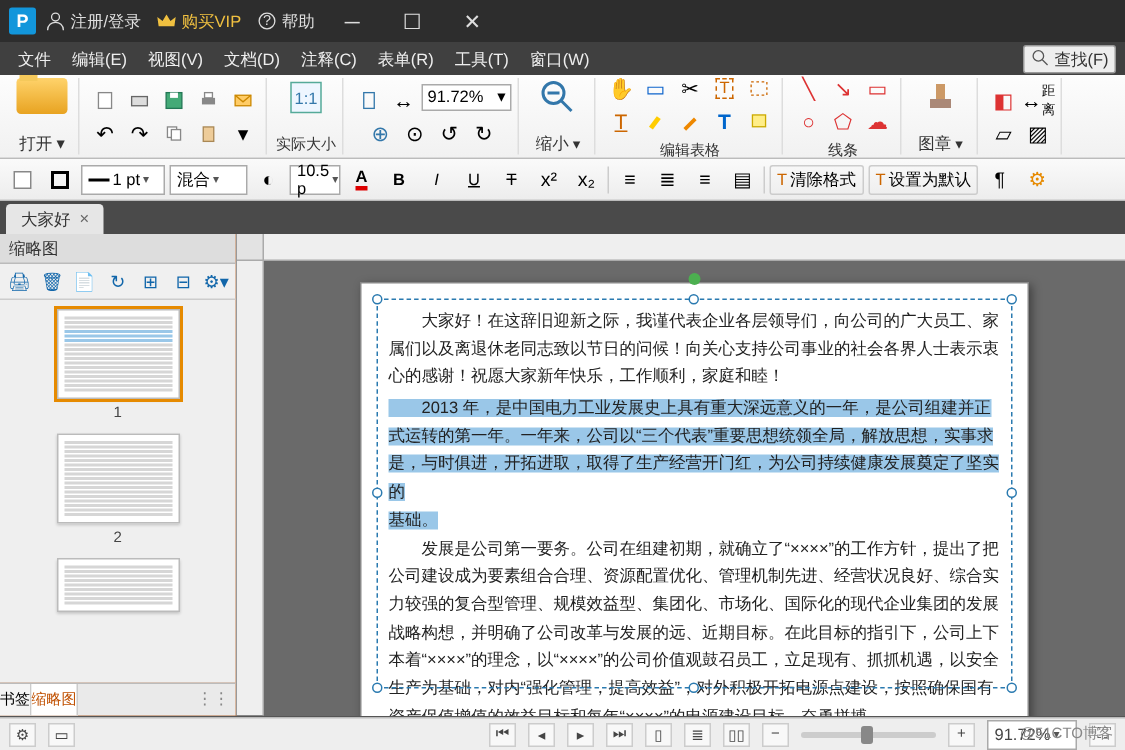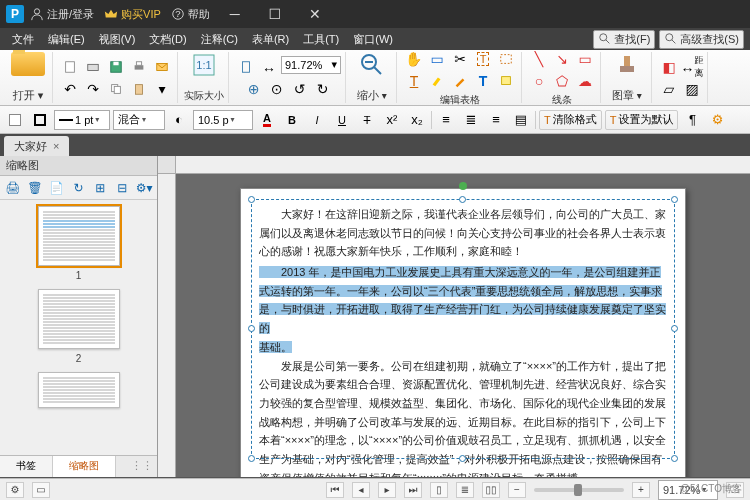--- a/index.html
+++ b/index.html
@@ -36,21 +36,21 @@
 .side-head{height:20px;background:#ddd;border-bottom:1px solid #bbb;padding:2px 6px;font-size:11px;color:#333;}
 .side-tools{height:24px;background:#f0f0f0;border-bottom:1px solid #ccc;display:flex;align-items:center;gap:2px;padding:0 3px;}
 .side-tools .tb-btn{width:20px;height:20px;font-size:12px;color:#1166aa;}
 .thumbs{flex:1;overflow:auto;padding:6px;display:flex;flex-direction:column;align-items:center;gap:4px;background:#efefef;}
 .thumb{width:82px;background:#fff;border:1px solid #bbb;box-shadow:0 1px 2px rgba(0,0,0,.2);padding:4px;display:flex;flex-direction:column;gap:1px;}
 .thumb.sel{outline:2px solid #e68a00;}
 .thumb .ln{height:2px;background:#d6d6d6;}
 .thumb .ln.hl{background:#9ac7e8;}
 .pgnum{font-size:10px;color:#444;margin-bottom:4px;}
 .side-tabs{height:22px;background:#eaeaea;border-top:1px solid #bbb;display:flex;}
-.stab{padding:3px 16px;font-size:10px;border-right:1px solid #ccc;cursor:pointer;background:#f4f4f4;}
+.stab{padding:3px 0;font-size:10px;border-right:1px solid #ccc;cursor:pointer;background:#f4f4f4;}
 .stab.active{background:#fff;color:#c05000;}
 .side-tabs .grip{margin-left:auto;padding:3px 4px;color:#888;}
 .viewer{flex:1;background:#6a6a6a;position:relative;overflow:hidden;display:flex;flex-direction:column;}
 .ruler-h{height:18px;background:#efefef;border-bottom:1px solid #aaa;position:relative;margin-left:18px;}
 .ruler-v{width:18px;background:#efefef;border-right:1px solid #aaa;position:absolute;left:0;top:18px;bottom:0;}
 .ruler-corner{position:absolute;left:0;top:0;width:18px;height:18px;background:#e3e3e3;border-right:1px solid #aaa;border-bottom:1px solid #aaa;}
 .doc-area{flex:1;margin-left:18px;background:#6a6a6a;overflow:auto;padding:14px 24px;}
 .page{width:446px;min-height:560px;background:#fff;border:1px solid #888;box-shadow:2px 2px 6px rgba(0,0,0,.4);margin:0 auto;position:relative;}
 .sel-frame{position:absolute;left:10px;top:10px;right:10px;height:260px;border:1px dashed #2a7ab0;pointer-events:none;}
 .handle{position:absolute;width:7px;height:7px;background:#fff;border:1px solid #2a7ab0;border-radius:50%;}
@@ -116,27 +116,20 @@
   <div class="menu-item">工具(T)</div>
   <div class="menu-item">窗口(W)</div>
   <div class="menubar-right">
     <div class="findbtn">
       <svg class="sw" viewBox="0 0 16 16">
           <circle cx="6" cy="6" r="4" fill="none" stroke="#555"></circle>
           <line x1="9" y1="9" x2="13" y2="13" stroke="#555"></line>
         </svg>
       <span>查找(F)</span>
     </div>
-    <div class="findbtn">
-      <svg class="sw" viewBox="0 0 16 16">
-          <circle cx="6" cy="6" r="4" fill="none" stroke="#555"></circle>
-          <line x1="9" y1="9" x2="13" y2="13" stroke="#555"></line>
-        </svg>
-      <span>高级查找(S)</span>
-    </div>
   </div>
 </div>
 
 <div class="ribbon">
   <div class="r-group">
     <div class="r-big">
       <div class="folder-ico"></div>
     </div>
     <div class="r-label"><span>打开</span> <span>▾</span></div>
   </div>
@@ -306,21 +299,21 @@
   <div class="combo" style="width:56px">
       <span style="width:14px;border-top:2px solid #000"></span>
       <span>1 pt</span>
       <span class="dd">▾</span>
     </div>
   <div class="combo" style="width:52px">
       <span>混合</span>
       <span class="dd">▾</span>
     </div>
   <div class="tb-btn">◐</div>
-  <div class="combo" style="width:60px">
+  <div class="combo" style="width:34px">
       <span>10.5 p</span>
       <span class="dd">▾</span>
     </div>
   <div class="tb-btn">
       <span style="color:#000;font-weight:bold;border-bottom:3px solid #d00">A</span>
     </div>
   <div class="tb-btn">
       <b>B</b>
     </div>
   <div class="tb-btn">

